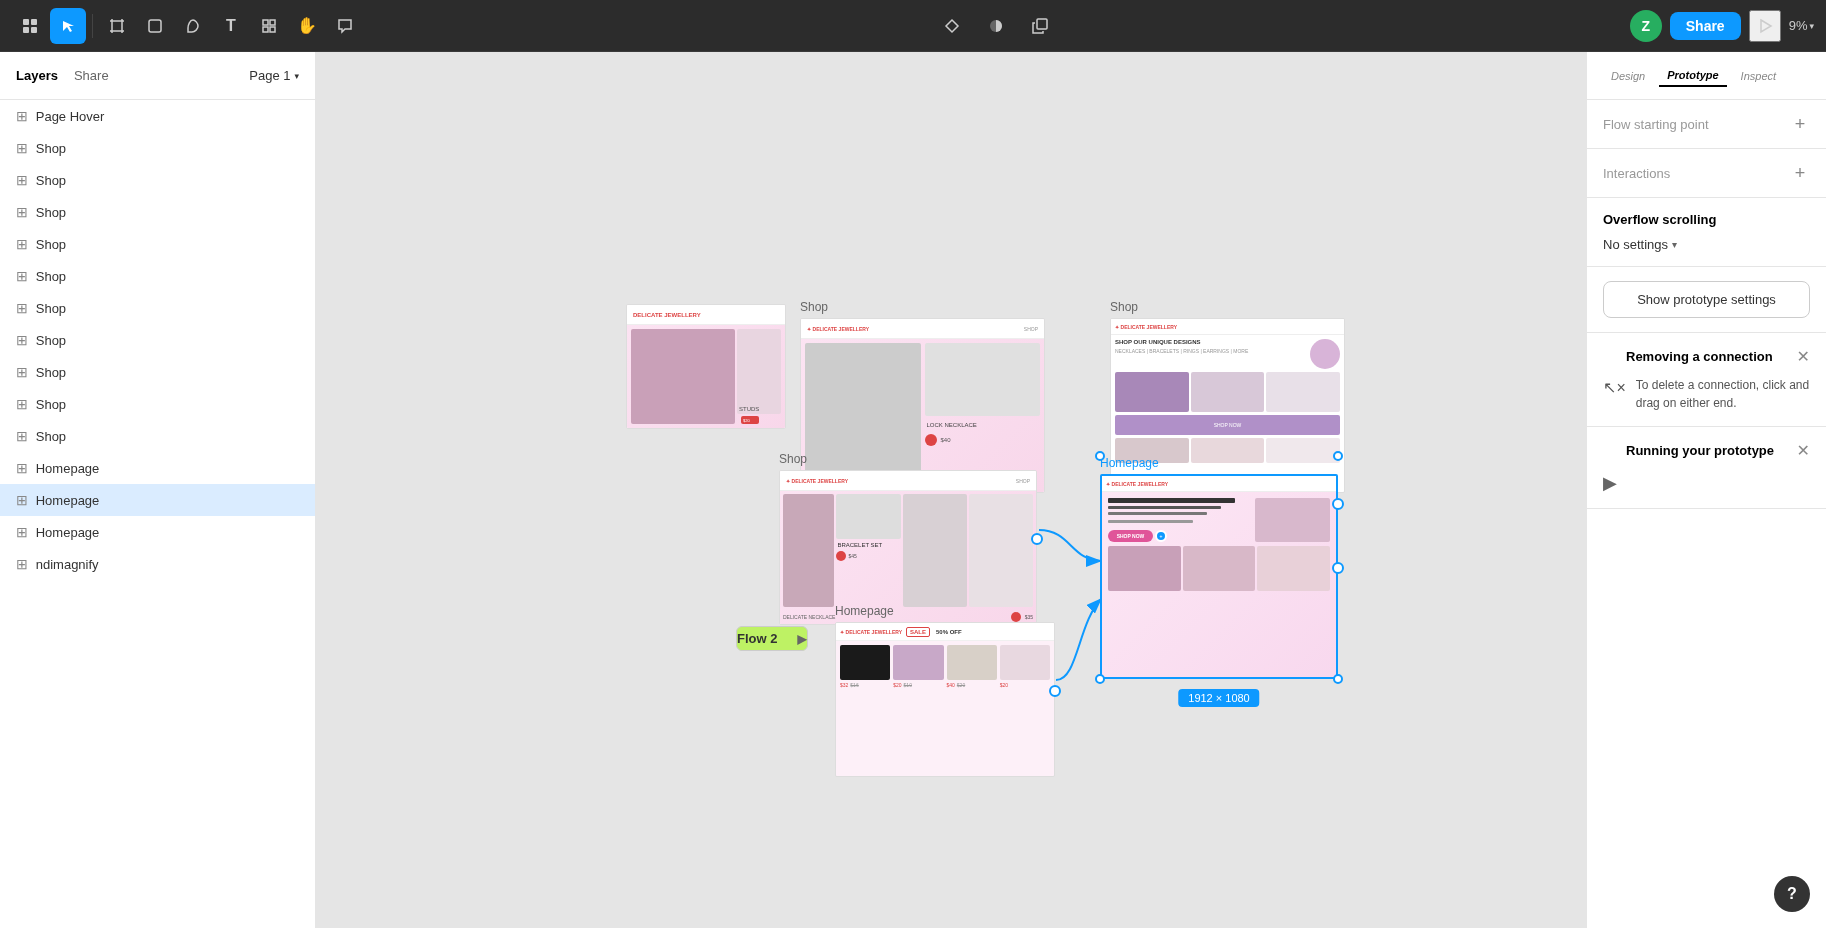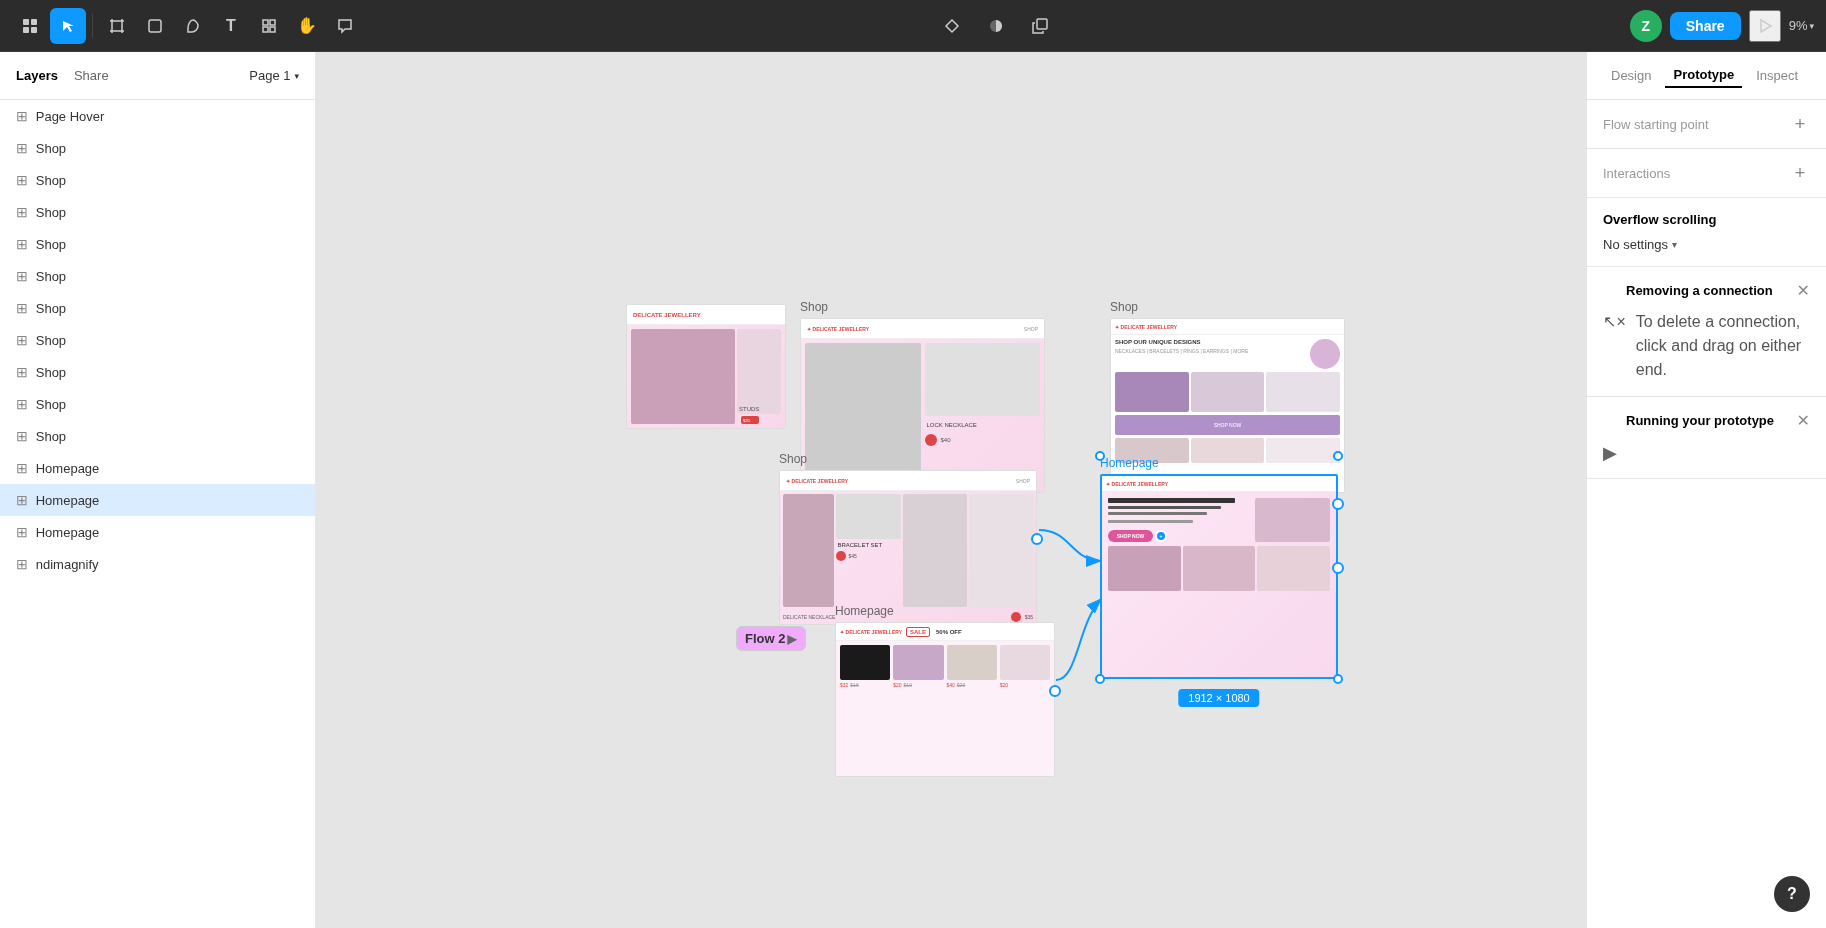--- a/index.html
+++ b/index.html
@@ -133,26 +133,26 @@
       position: absolute;
       top: 0; left: 0;
       width: 100%; height: 100%;
       pointer-events: none;
     }
 
     
     .flow-badge {
       display: flex;
       align-items: center;
-      gap: 2px;
+      gap: 20px;
       position: absolute;
-      background: #f0abfc;
+      background: #bef264;
       border: 1px solid #ccc;
       border-radius: 6px;
-      padding: 4px 8px;
+      padding: 4px 0;
       font-size: 13px;
       font-weight: 600;
       color: #333;
       cursor: pointer;
     }
     .flow-play-icon { color: #666; font-size: 12px; }
 
     
     .handle {
       width: 10px; height: 10px;
@@ -174,21 +174,21 @@
     }
     .right-panel-tabs {
       display: flex;
       align-items: center;
       height: 48px;
       padding: 0 16px;
       border-bottom: 1px solid #e5e5e5;
       flex-shrink: 0;
     }
     .right-tab {
-      font-size: 13px; color: #888; cursor: pointer; padding: 4px 8px;
+      font-size: 11px; color: #888; cursor: pointer; padding: 4px 8px; font-style: italic;
     }
     .right-tab.active { color: #000; font-weight: 700; border-bottom: 2px solid #000; }
 
     .right-section {
       padding: 14px 16px;
       border-bottom: 1px solid #e5e5e5;
     }
     .right-section-header {
       display: flex;
       align-items: center;
@@ -239,21 +239,21 @@
       display: flex;
       align-items: center;
       justify-content: space-between;
       margin-bottom: 10px;
       padding-left: 23px;
     }
     .tip-title { font-size: 13px; font-weight: 700; color: #000; }
     .close-btn { background: none; border: none; cursor: pointer; color: #888; font-size: 16px; }
     .tip-body { display: flex; gap: 10px; align-items: flex-start; }
     .tip-icon { font-size: 18px; color: #666; flex-shrink: 0; margin-top: 2px; }
-    .tip-text { font-size: 16px; color: #555; line-height: 1.5; }
+    .tip-text { font-size: 12px; color: #555; line-height: 1.5; }
 
     
     .jewelry-frame {
       width: 100%; height: 100%;
       background: linear-gradient(135deg, #fce4f3 0%, #f8d7ea 100%);
       position: relative;
       display: flex;
       flex-direction: column;
     }
     .jewelry-header {
@@ -752,20 +752,23 @@
     </div>
 
     <div class="right-section">
       <div class="section-title">Overflow scrolling</div>
       <div class="overflow-dropdown">
         <span>No settings</span>
         <span class="dropdown-arrow">▾</span>
       </div>
     </div>
 
+    <div style="padding: 14px 16px; border-bottom: 1px solid #e5e5e5;">
+      <button class="show-proto-btn">Show prototype settings</button>
+    </div>
 
     <div class="tip-panel">
       <div class="tip-header">
         <span class="tip-title">Removing a connection</span>
         <button class="close-btn">✕</button>
       </div>
       <div class="tip-body">
         <span class="tip-icon" style="font-size:16px;color:#555;">↖×</span>
         <span class="tip-text">To delete a connection, click and drag on either end.</span>
       </div>

